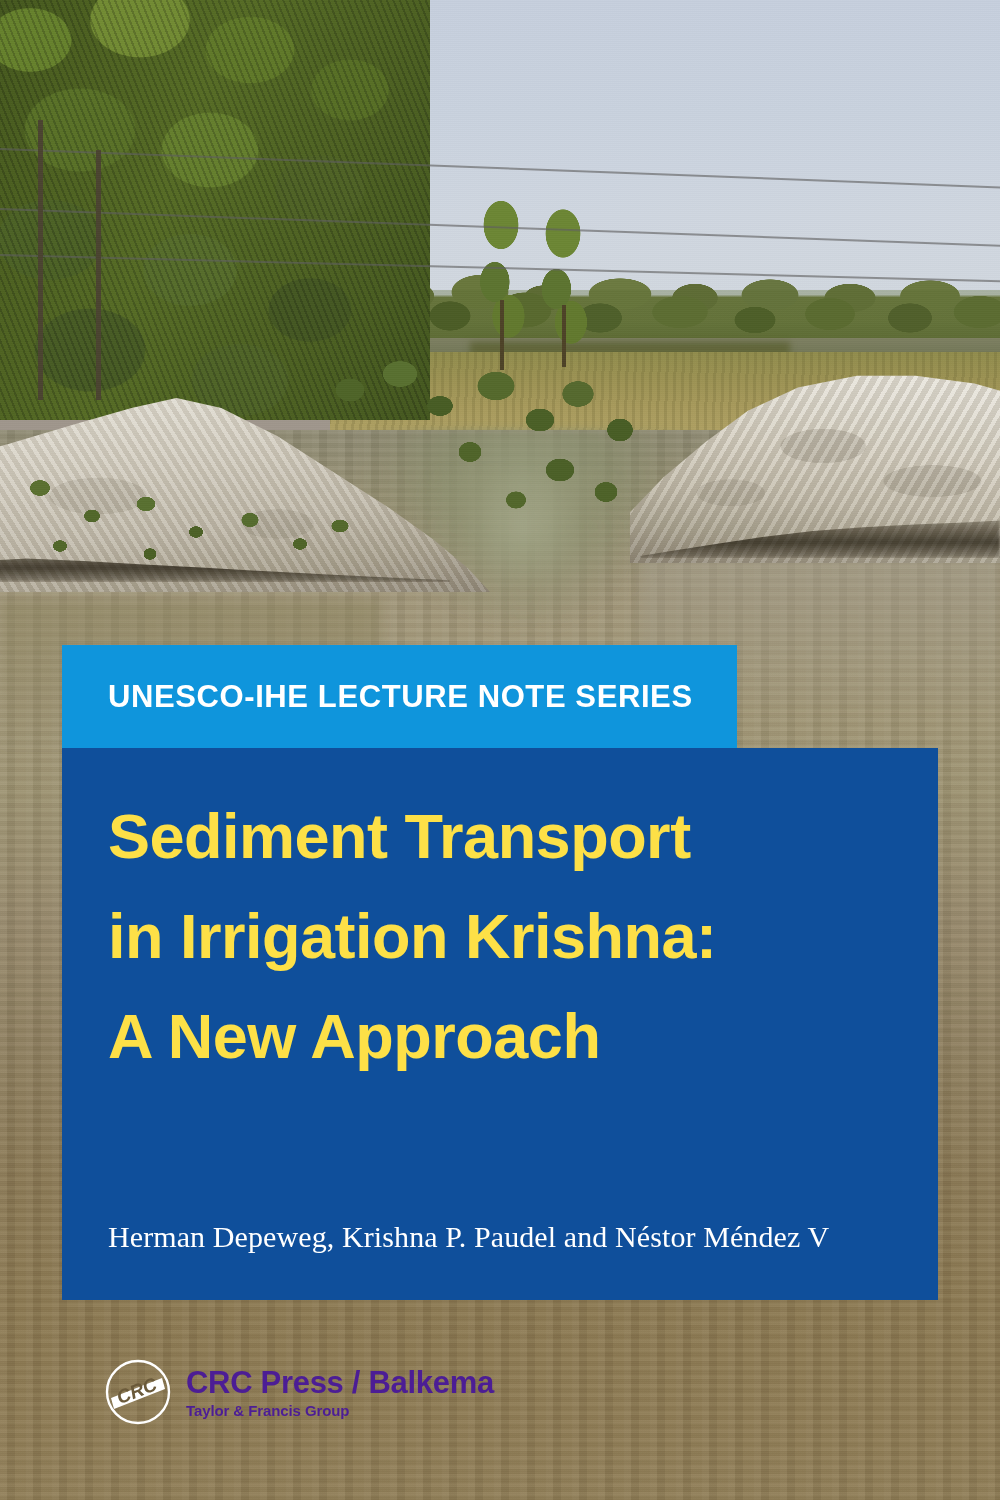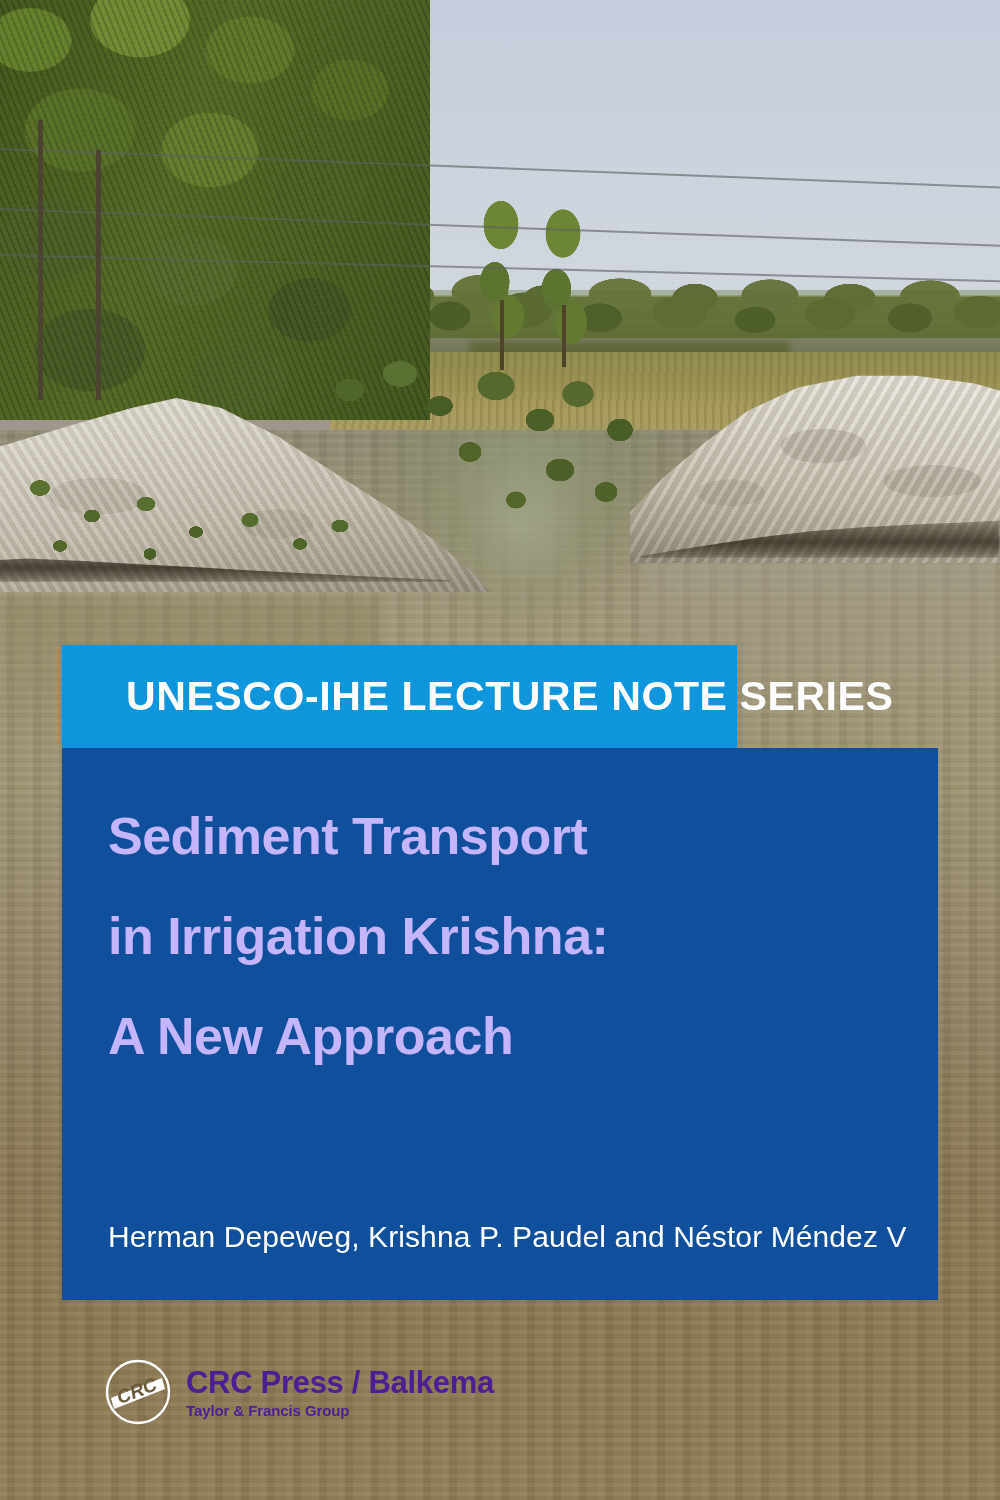--- a/index.html
+++ b/index.html
@@ -369,60 +369,60 @@
   
   .series-band {
     position: absolute;
     left: 62px; top: 645px;
     width: 675px; height: 103px;
     background: #0f95dc;
     display: flex;
     align-items: center;
   }
   .series-band .series-text {
-    margin-left: 64px;
+    margin-left: 46px;
     color: #ffffff;
-    font-size: 41px;
+    font-size: 31px;
     font-weight: bold;
     letter-spacing: 0.6px;
     white-space: nowrap;
     font-family: "Liberation Sans", sans-serif;
   }
 
   .title-block {
     position: absolute;
     left: 62px; top: 748px;
     width: 876px; height: 552px;
     background: #0f4f9b;
   }
 
   .title-lines {
     position: absolute;
     left: 46px; top: 38px;
     width: 820px;
   }
   .title-line {
-    color: #c4b5fd;
-    font-size: 52px;
+    color: #fde047;
+    font-size: 63px;
     font-weight: bold;
     line-height: 100px;
     letter-spacing: -0.5px;
     white-space: nowrap;
     font-family: "Liberation Sans", sans-serif;
   }
 
   .authors {
     position: absolute;
     left: 46px; top: 472px;
     color: #ffffff;
     font-size: 30px;
     font-weight: normal;
     letter-spacing: 0.1px;
     white-space: nowrap;
-    font-family: Liberation Sans, sans-serif;
+    font-family: Liberation Serif, serif;
   }
 
   
   .publisher {
     position: absolute;
     left: 104px; top: 1358px;
     display: flex;
     align-items: center;
     gap: 14px;
   }

